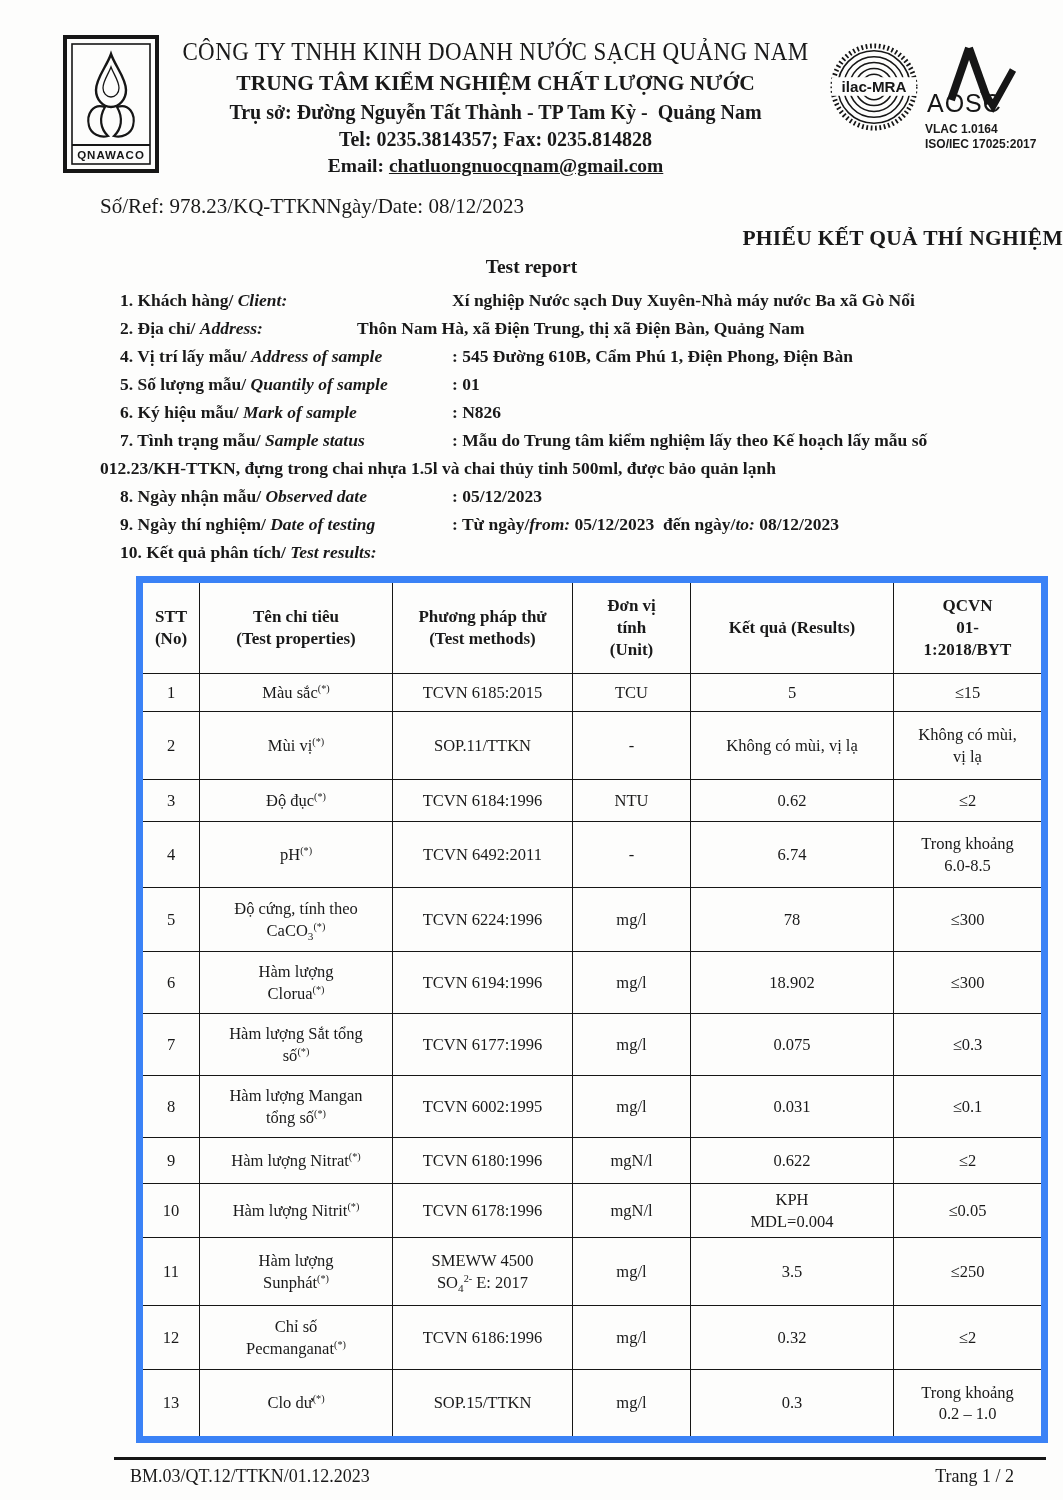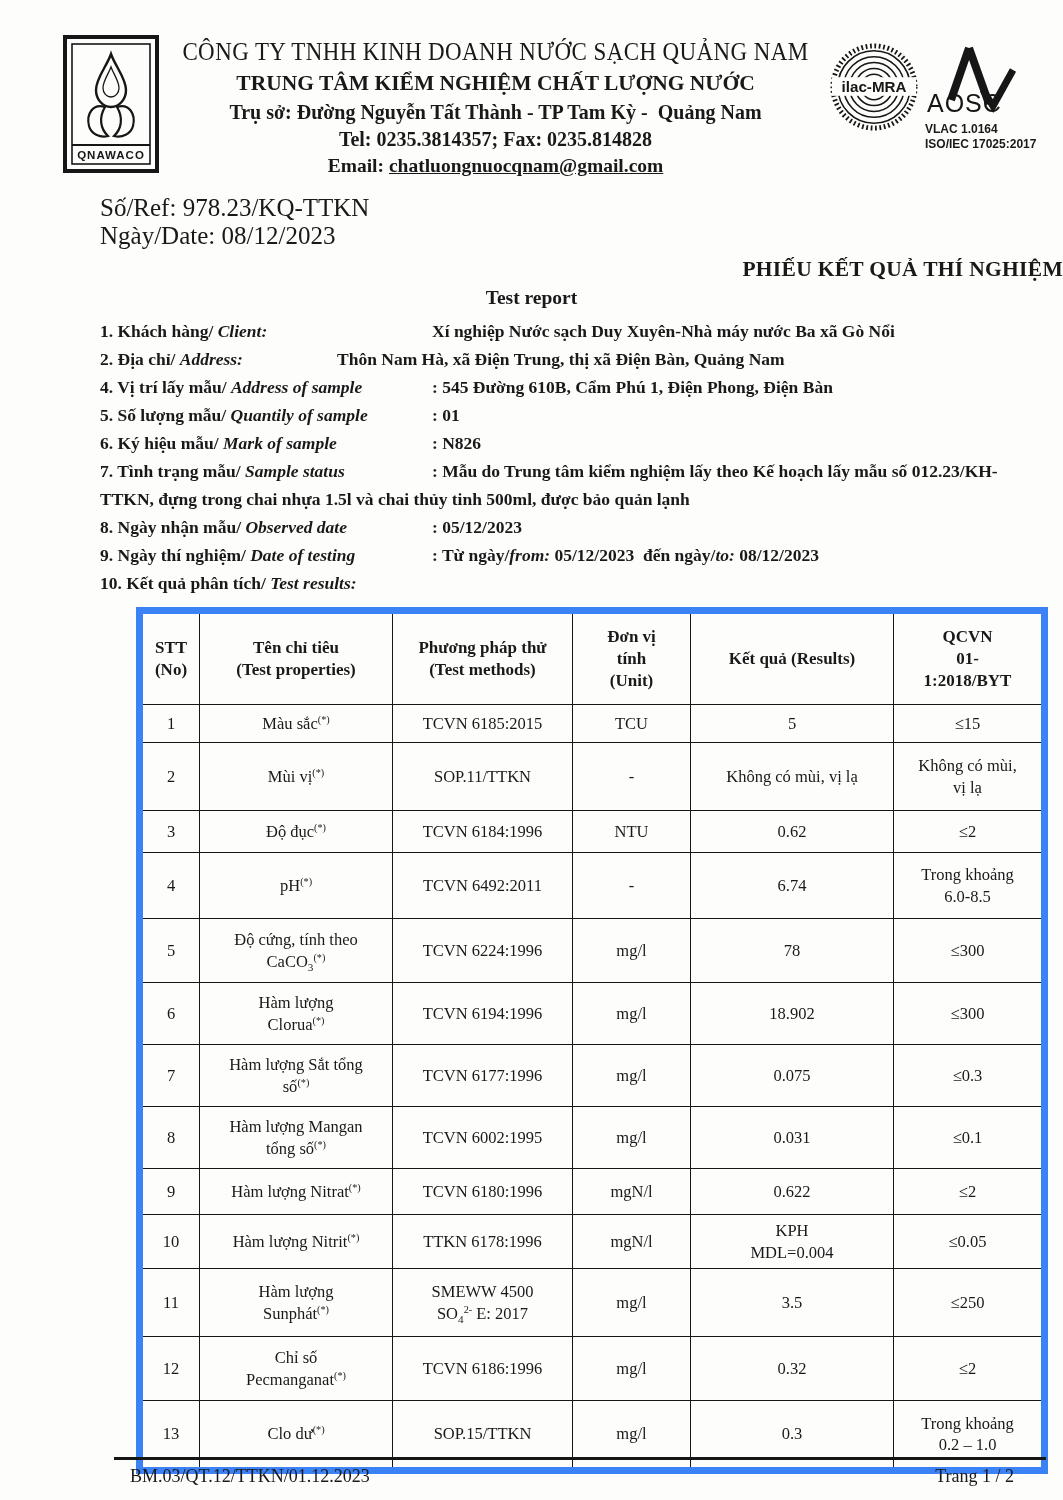--- a/index.html
+++ b/index.html
@@ -16,28 +16,28 @@
   .h-center{font-size:21.5px;font-weight:bold;margin-top:3px;white-space:nowrap;}
   .h-addr{font-size:20px;font-weight:bold;margin-top:3px;white-space:nowrap;}
   .h-tel{font-size:20px;font-weight:bold;margin-top:2px;}
   .h-email{font-size:19.5px;font-weight:bold;margin-top:2px;}
   .h-email .email{text-decoration:underline;}
   .hdr-logos{width:206px;flex:0 0 auto;display:flex;gap:6px;padding-top:8px;}
   .aosc-box{width:110px;text-align:left;}
   .aosc-cap{font-family:"Liberation Sans",sans-serif;font-weight:bold;
             font-size:12px;line-height:1.25;white-space:nowrap;}
   
-  .meta{display:flex;font-size:25px;
-        margin:16px 52px 0 100px;flex-direction:column;}
+  .meta{display:flex;font-size:21px;
+        margin:16px 52px 0 100px;}
   
   .title{font-size:21.5px;font-weight:bold;text-align:right;margin-top:7px;letter-spacing:.3px;}
   .subtitle{font-size:19.5px;font-weight:bold;text-align:center;margin-top:5px;}
   
   .items{margin:8px 52px 0 100px;font-size:17.5px;font-weight:bold;line-height:28px;}
-  .item .lbl{display:inline-block;min-width:332px;vertical-align:top;}
+  .item .lbl{display:inline-block;min-width:332px;vertical-align:top;margin-left:20px;}
   .item.w2 .lbl{min-width:237px;}
   .item.w0 .lbl{min-width:0;}
   .item .lbl i{font-weight:bold;}
   .item .val i{font-weight:bold;margin-top:26px;}
   
   .twrap{margin:10px 0 0 136px;}
   table.t{border-collapse:collapse;table-layout:fixed;width:905px;
           border:7px solid #3b82f6;text-align:center;font-size:16.5px;}
   .t th,.t td{border:1.7px solid #161616;padding:3px 5px;vertical-align:middle;
               line-height:1.3;overflow:hidden;}
@@ -245,21 +245,21 @@
           <td>9</td>
           <td>Hàm lượng Nitrat<sup>(*)</sup></td>
           <td>TCVN 6180:1996</td>
           <td>mgN/l</td>
           <td>0.622</td>
           <td>≤2</td>
         </tr>
         <tr>
           <td>10</td>
           <td>Hàm lượng Nitrit<sup>(*)</sup></td>
-          <td>TTKN 6178:1996</td>
+          <td>TCVN 6178:1996</td>
           <td>mgN/l</td>
           <td>KPH<br>MDL=0.004</td>
           <td>≤0.05</td>
         </tr>
         <tr>
           <td>11</td>
           <td>Hàm lượng<br>Sunphát<sup>(*)</sup></td>
           <td>SMEWW 4500<br>SO<sub>4</sub><sup>2-</sup> E: 2017</td>
           <td>mg/l</td>
           <td>3.5</td>

